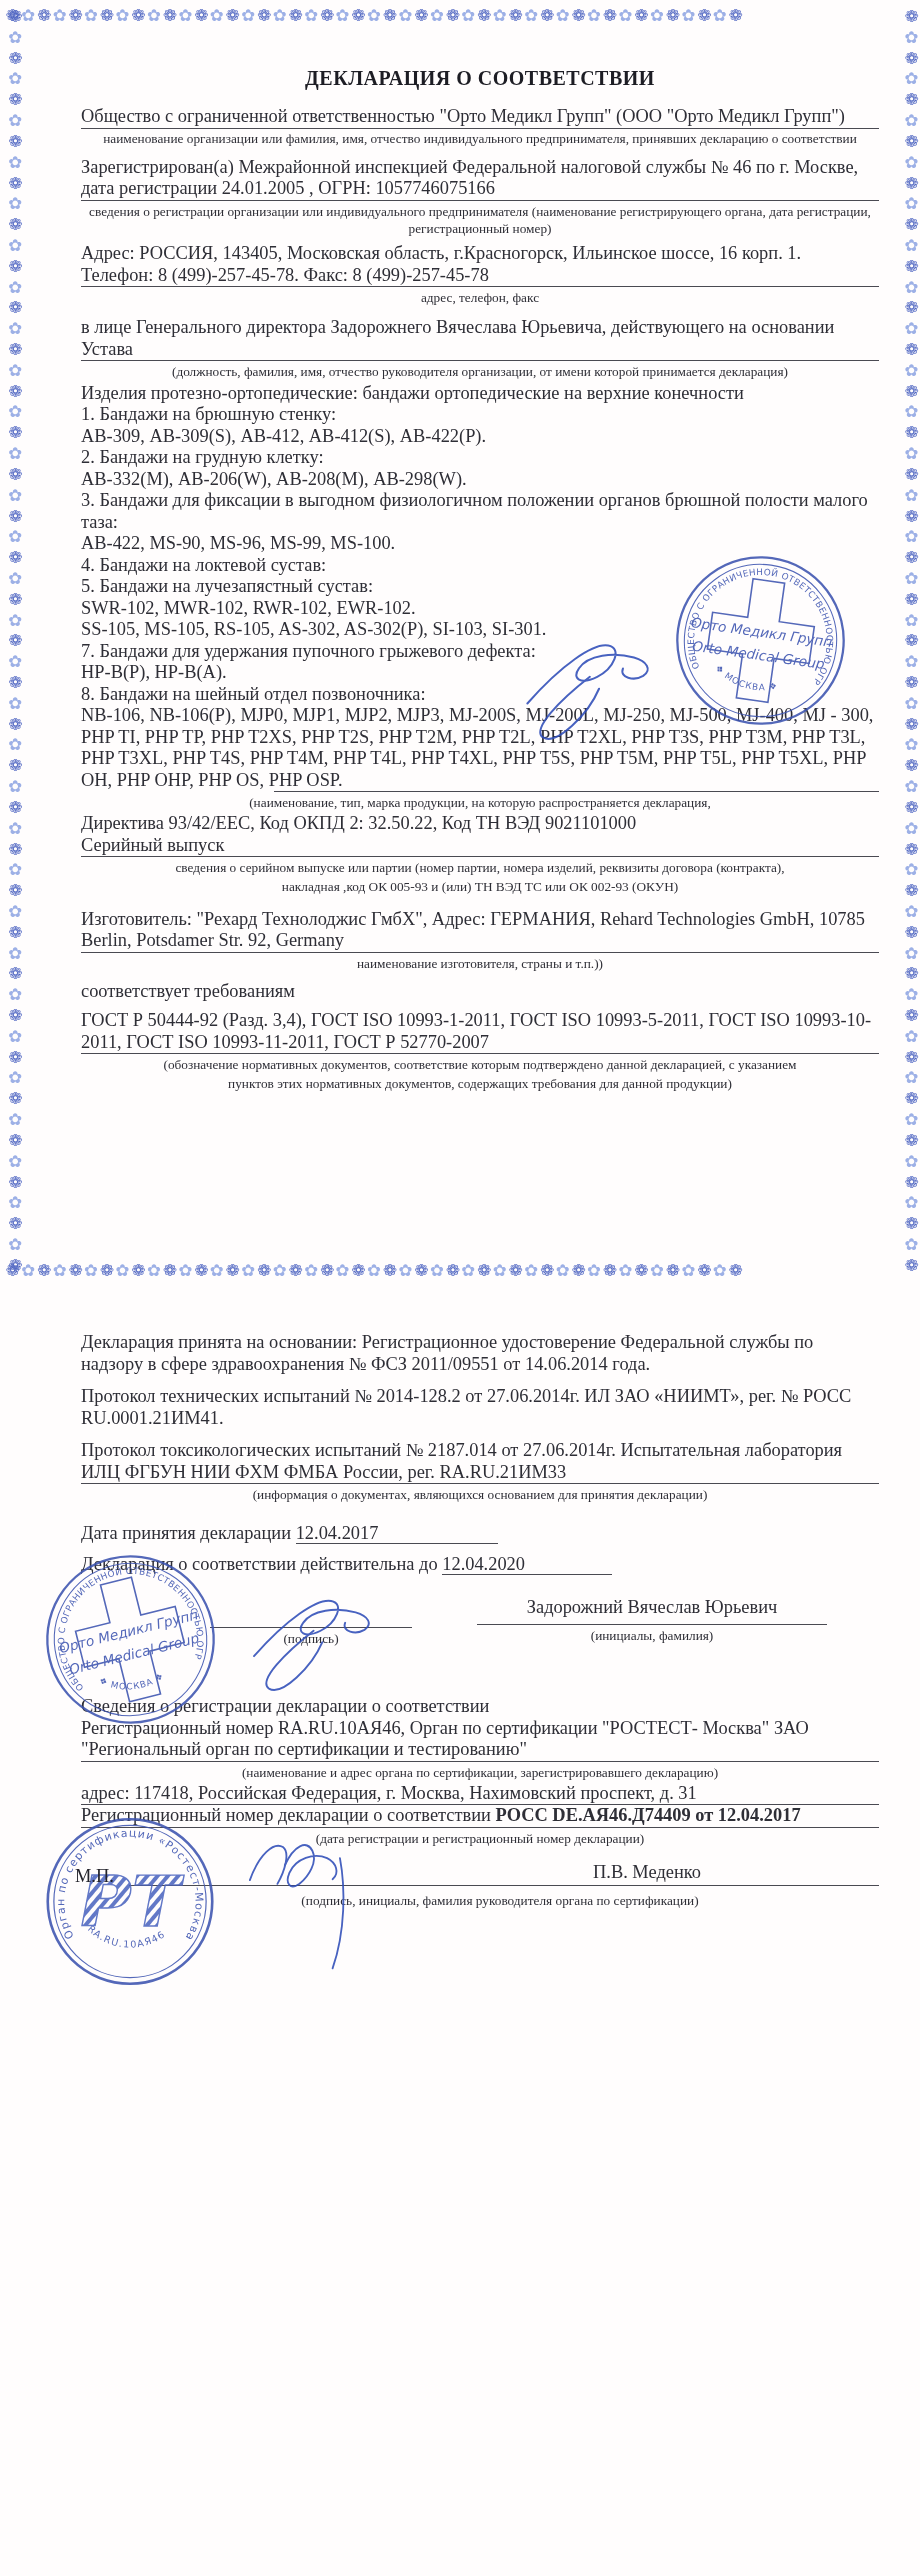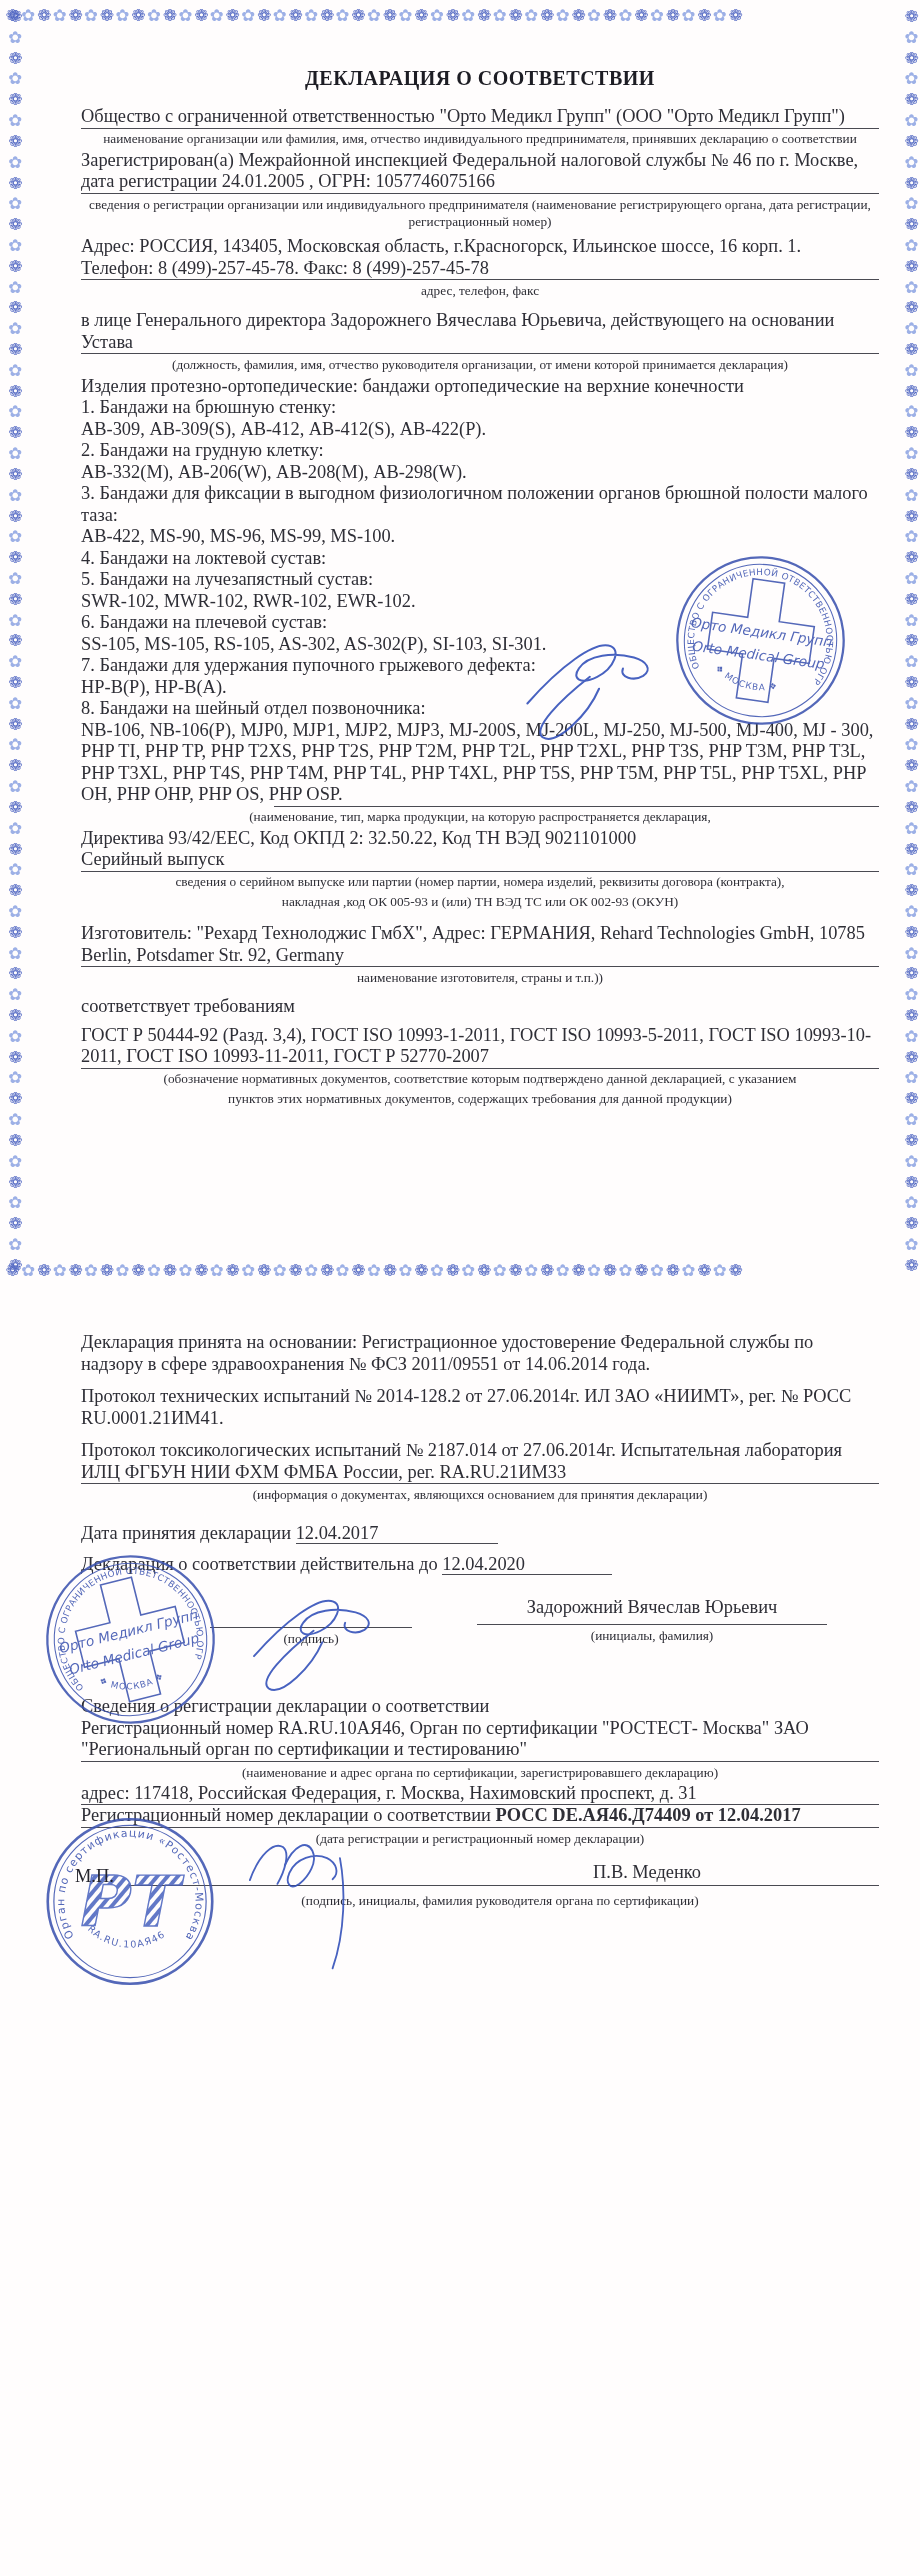--- a/index.html
+++ b/index.html
@@ -10,21 +10,21 @@
       font-size:16.6px;line-height:18.4px;letter-spacing:1.8px;white-space:nowrap;overflow:hidden;}
   .bv{position:absolute;top:7.4px;height:1275px;width:20px;font-family:"DejaVu Sans",sans-serif;
       font-size:16.6px;letter-spacing:1.8px;writing-mode:vertical-rl;overflow:hidden;line-height:18.4px;}
   
   .sec1{position:absolute;top:68px;left:81px;width:798px;font-size:18.4px;line-height:21.5px;}
   .sec2{position:absolute;top:1332px;left:81px;width:798px;font-size:18.4px;line-height:21.5px;}
   .title{font-size:20px;font-weight:bold;text-align:center;letter-spacing:0.5px;margin:0 0 16.6px 0;color:#1d1d24;}
   .ln{margin:0;}
   .u{border-bottom:1.1px solid #4a4a52;}
   .hint{font-size:13.3px;line-height:17.5px;text-align:center;margin:1.8px 0 1.8px 0;}
-  .mt4{margin-top:2px;}.mt6{margin-top:5.5px;}.mt8{margin-top:7.4px;}.mt10{margin-top:9.2px;}
+  .mt4{margin-top:9px;}.mt6{margin-top:5.5px;}.mt8{margin-top:7.4px;}.mt10{margin-top:9.2px;}
   .mt12{margin-top:11px;}.mt14{margin-top:13px;}.mt16{margin-top:9px;}.mt22{margin-top:20px;}
   .mt24{margin-top:22px;}.mt44{margin-top:40px;}
   .rule-part{border-top:1.1px solid #4a4a52;height:0;margin-left:193px;}
   .uv{border-bottom:1.1px solid #4a4a52;padding-right:120px;}
   .uv2{border-bottom:1.1px solid #4a4a52;padding-right:87px;}
   .sigrow{position:relative;height:59px;}
   .sig-left{position:absolute;left:129px;top:0;width:202px;}
   .sig-left .line{border-top:1.1px solid #4a4a52;margin-top:30px;}
   .sig-right{position:absolute;left:396px;top:0;width:350px;text-align:center;}
   .sig-right .name{padding-bottom:5.5px;}
@@ -72,21 +72,20 @@
       <div class="ln">Изделия протезно-ортопедические: бандажи ортопедические на верхние конечности</div>
       <div class="ln">1. Бандажи на брюшную стенку:</div>
       <div class="ln">АВ-309, АВ-309(S), АВ-412, АВ-412(S), АВ-422(Р).</div>
       <div class="ln">2. Бандажи на грудную клетку:</div>
       <div class="ln">АВ-332(М), АВ-206(W), АВ-208(М), АВ-298(W).</div>
       <div class="ln">3. Бандажи для фиксации в выгодном физиологичном положении органов брюшной полости малого таза:</div>
       <div class="ln">АВ-422, MS-90, MS-96, MS-99, MS-100.</div>
       <div class="ln">4. Бандажи на локтевой сустав:</div>
       <div class="ln">5. Бандажи на лучезапястный сустав:</div>
       <div class="ln">SWR-102, MWR-102, RWR-102, EWR-102.</div>
-      <div class="ln">6. Бандажи на плечевой сустав:</div>
       <div class="ln">SS-105, MS-105, RS-105, AS-302, AS-302(P), SI-103, SI-301.</div>
       <div class="ln">7.  Бандажи для удержания пупочного грыжевого дефекта:</div>
       <div class="ln">HP-B(P), HP-B(A).</div>
       <div class="ln">8. Бандажи на шейный отдел позвоночника:</div>
       <div class="ln">NB-106, NB-106(P), MJP0, MJP1, MJP2, MJP3, MJ-200S, MJ-200L, MJ-250, MJ-500, MJ-400, MJ - 300, PHP TI, PHP TP, PHP T2XS, PHP T2S, PHP T2M, PHP T2L, PHP T2XL, PHP T3S, PHP T3M, PHP T3L, PHP T3XL, PHP T4S, PHP T4M, PHP T4L, PHP T4XL, PHP T5S, PHP T5M, PHP T5L, PHP T5XL, PHP OH, PHP OHP, PHP OS, PHP OSP.</div>
     </div>
     <div class="rule-part"></div>
     <div class="hint">(наименование, тип, марка продукции, на которую распространяется декларация,</div>
 
     <div class="ln">Директива 93/42/ЕЕС, Код ОКПД 2:  32.50.22, Код ТН ВЭД 9021101000</div>

